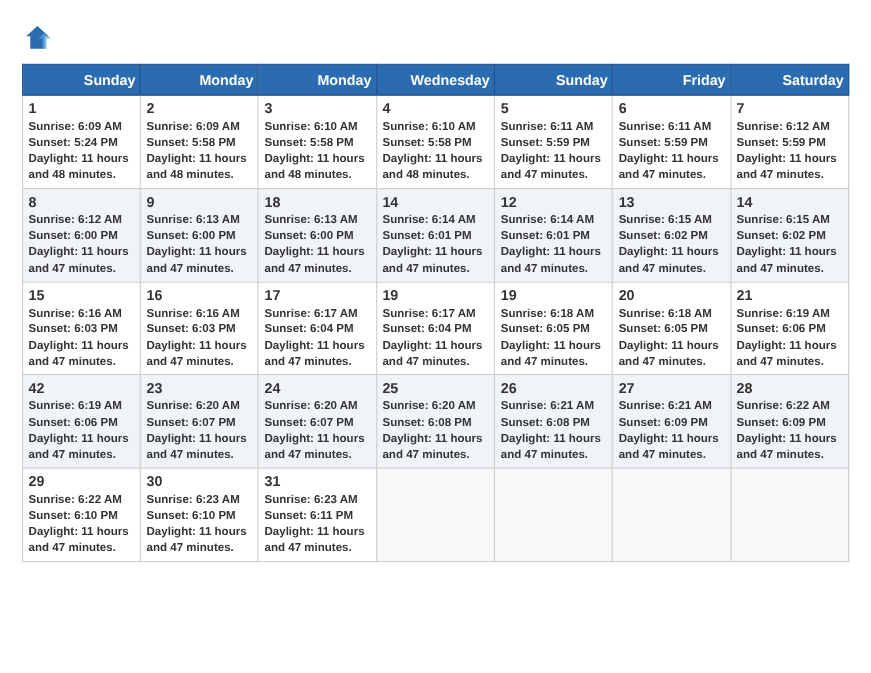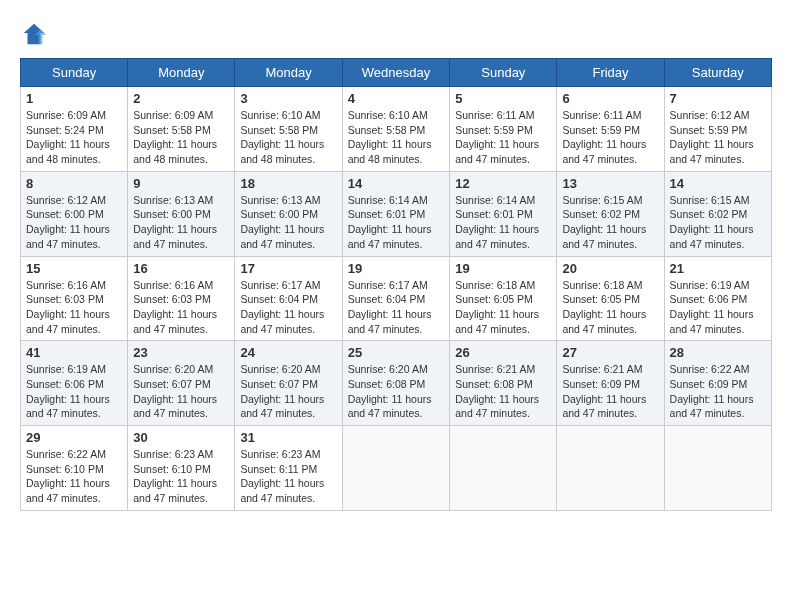--- a/index.html
+++ b/index.html
@@ -39,23 +39,23 @@
     }
     .calendar {
       width: 100%;
       border-collapse: collapse;
     }
     .calendar thead tr th {
       background-color: #2b6cb0;
       color: #fff;
       padding: 6px 4px;
       font-size: 13px;
-      font-weight: normal;
+      font-weight: bold;
       border: 1px solid #1e4e8c;
-      text-align: center;
+      text-align: right;
     }
     .calendar tbody tr td {
       border: 1px solid #ccc;
       vertical-align: top;
       padding: 4px 5px;
       font-size: 10.5px;
       color: #333;
       width: 108px;
       min-height: 80px;
     }
@@ -69,20 +69,21 @@
       background: #f0f4f8;
     }
     .day-num {
       font-size: 13px;
       font-weight: bold;
       display: block;
       margin-bottom: 2px;
     }
     .day-info {
       line-height: 1.4;
+      font-weight: bold;
     }
   </style>
 </head>
 <body>
 
 <div class="header">
   <div class="logo">
     <svg class="logo-icon" viewBox="0 0 30 30" xmlns="http://www.w3.org/2000/svg">
       <polygon points="15,4 26,14 22,14 22,26 8,26 8,14 4,14" fill="#2b6cb0"></polygon>
       <polygon points="22,10 28,16 24,16 24,26 20,26 20,16 16,16" fill="#5ba3e0" opacity="0.7"></polygon>
@@ -300,21 +301,21 @@
         <div class="day-info">
           <span>Sunrise: 6:19 AM</span><br>
           <span>Sunset: 6:06 PM</span><br>
           <span>Daylight: 11 hours</span><br>
           <span>and 47 minutes.</span>
         </div>
       </td>
       </tr>
       <tr>
         <td>
-        <span class="day-num">41</span>
+        <span class="day-num">42</span>
         <div class="day-info">
           <span>Sunrise: 6:19 AM</span><br>
           <span>Sunset: 6:06 PM</span><br>
           <span>Daylight: 11 hours</span><br>
           <span>and 47 minutes.</span>
         </div>
       </td>
         <td>
         <span class="day-num">23</span>
         <div class="day-info">

